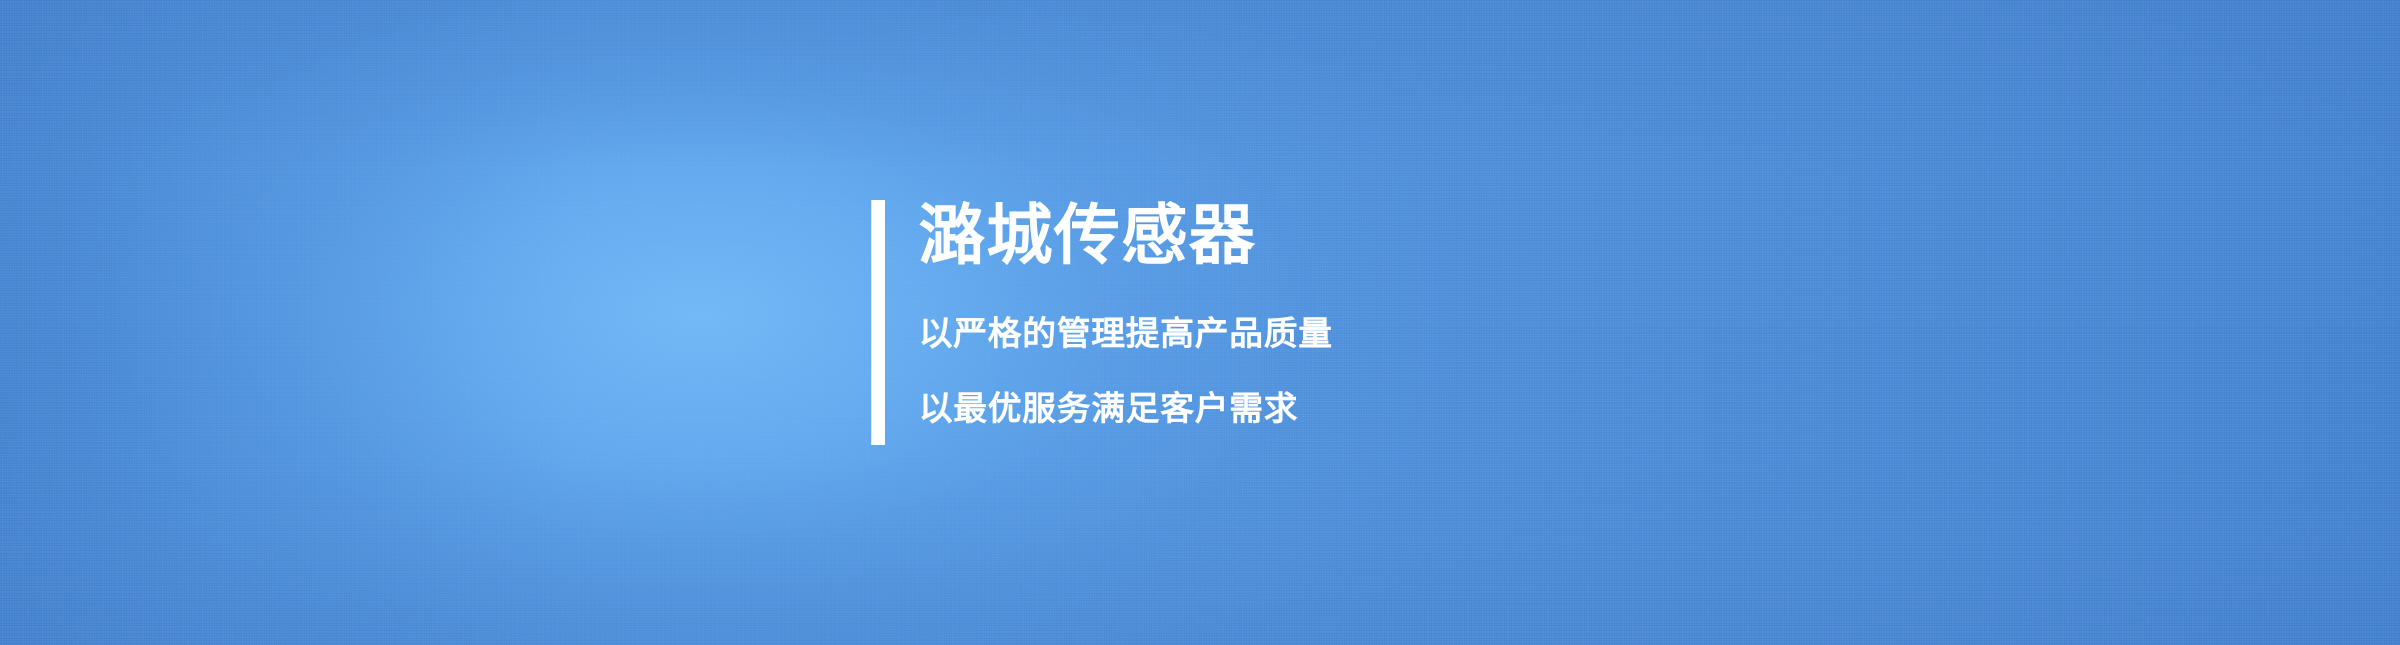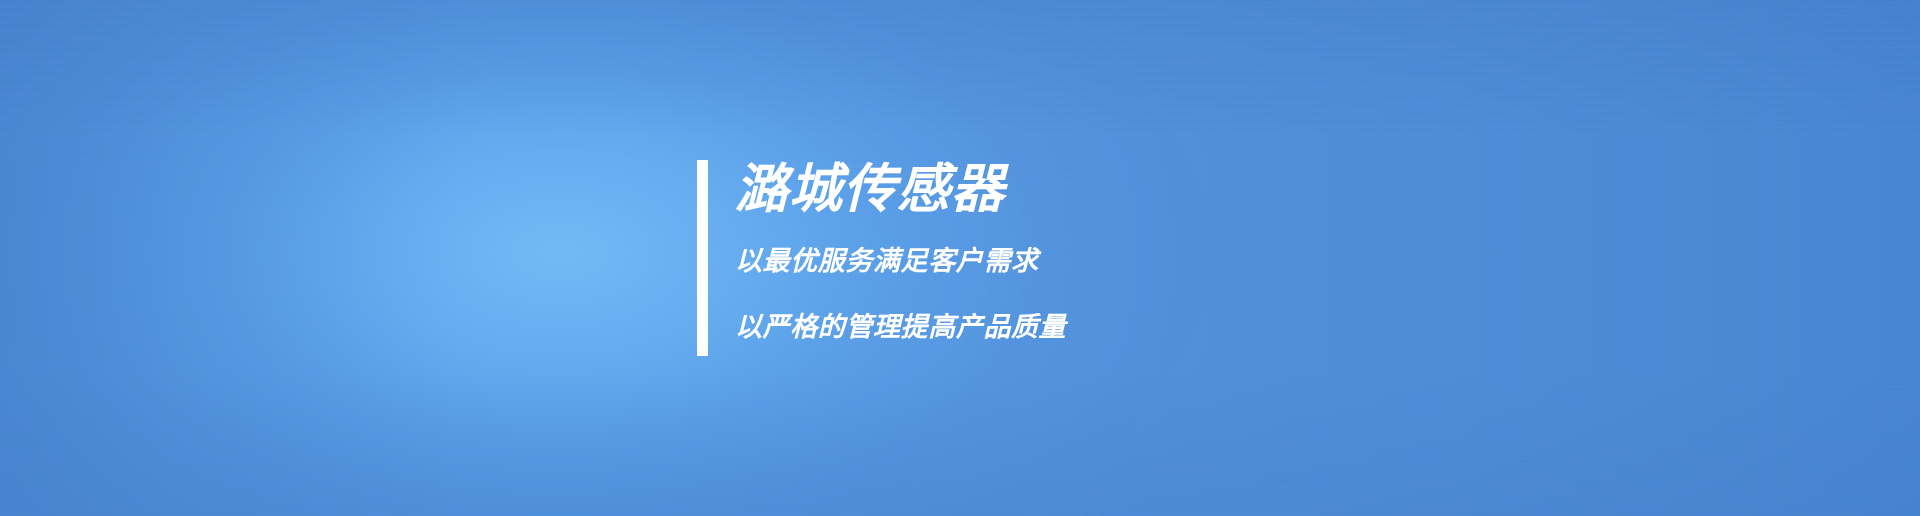--- a/index.html
+++ b/index.html
@@ -9,21 +9,20 @@
     background: #4f90dd;
   }
 
   #banner {
     position: relative;
     width: 1920px;
     height: 516px;
     overflow: hidden;
     font-family: "Liberation Sans", "DejaVu Sans", sans-serif;
     background-color: #c2410c;
-    font-style: italic;
     -webkit-font-smoothing: antialiased;
   }
 
   
   .bg-base {
     position: absolute;
     inset: 0;
     background: #5191de;
   }
 
@@ -155,19 +154,19 @@
   <div class="bg-noise"></div>
 
   <div class="hero">
 
     <div class="accent-bar"></div>
 
     <div class="hero-text">
 
       <h1 class="hero-title">潞城传感器</h1>
 
+      <p class="hero-sub first">以严格的管理提高产品质量</p>
+
       <p class="hero-sub second">以最优服务满足客户需求</p>
-
-      <p class="hero-sub first">以严格的管理提高产品质量</p>
 
     </div>
   </div>
 </div>
 
 </body></html>

